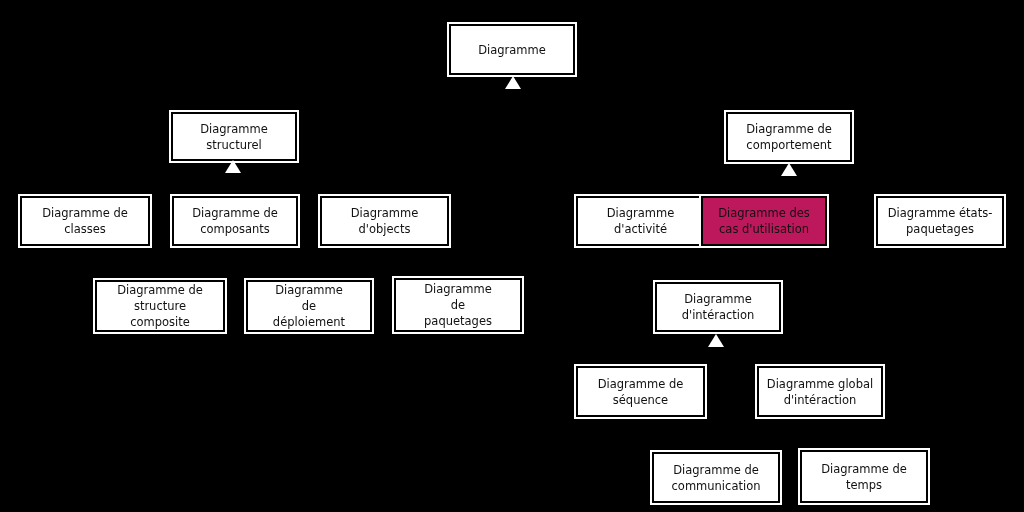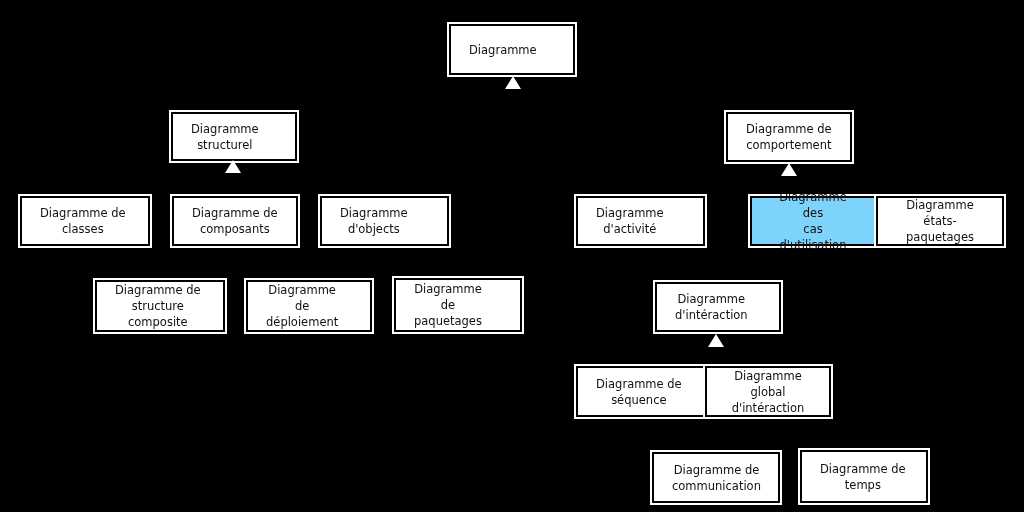--- a/index.html
+++ b/index.html
@@ -12,21 +12,22 @@
     width: 1024px;
     height: 512px;
     overflow: hidden;
     font-family: "DejaVu Sans", "Liberation Sans", sans-serif;
   }
   .node {
     position: absolute;
     box-sizing: border-box;
     display: flex;
     align-items: center;
-    padding: 18px;
+    justify-content: center;
+    padding: 2px;
   }
   .node-label {
     font-size: 11.5px;
     line-height: 16px;
     text-align: center;
     white-space: pre-line;
   }
   .arrow {
     position: absolute;
     width: 0;
@@ -74,37 +75,37 @@
 paquetages</span>
     </div>
     <div class="node" style="left: 726px; top: 112px; width: 126px; height: 50px; background: rgb(255, 255, 255); border: 2px solid rgb(0, 0, 0); box-shadow: rgb(255, 255, 255) 0px 0px 0px 2px;">
       <span class="node-label" style="color: rgb(17, 17, 17);">Diagramme de
 comportement</span>
     </div>
     <div class="node" style="left: 576px; top: 196px; width: 129px; height: 50px; background: rgb(255, 255, 255); border: 2px solid rgb(0, 0, 0); box-shadow: rgb(255, 255, 255) 0px 0px 0px 2px;">
       <span class="node-label" style="color: rgb(17, 17, 17);">Diagramme
 d'activité</span>
     </div>
-    <div class="node" style="left: 750px; top: 196px; width: 126px; height: 50px; background: #7dd3fc; border: 2px solid rgb(0, 0, 0); box-shadow: rgb(255, 255, 255) 0px 0px 0px 2px;">
+    <div class="node" style="left: 701px; top: 196px; width: 126px; height: 50px; background: #be185d; border: 2px solid rgb(0, 0, 0); box-shadow: rgb(255, 255, 255) 0px 0px 0px 2px;">
       <span class="node-label" style="color: rgb(17, 17, 17);">Diagramme des
 cas d'utilisation</span>
     </div>
     <div class="node" style="left: 876px; top: 196px; width: 128px; height: 50px; background: rgb(255, 255, 255); border: 2px solid rgb(0, 0, 0); box-shadow: rgb(255, 255, 255) 0px 0px 0px 2px;">
       <span class="node-label" style="color: rgb(17, 17, 17);">Diagramme états-
 paquetages</span>
     </div>
     <div class="node" style="left: 655px; top: 282px; width: 126px; height: 50px; background: rgb(255, 255, 255); border: 2px solid rgb(0, 0, 0); box-shadow: rgb(255, 255, 255) 0px 0px 0px 2px;">
       <span class="node-label" style="color: rgb(17, 17, 17);">Diagramme
 d'intéraction</span>
     </div>
     <div class="node" style="left: 576px; top: 366px; width: 129px; height: 51px; background: rgb(255, 255, 255); border: 2px solid rgb(0, 0, 0); box-shadow: rgb(255, 255, 255) 0px 0px 0px 2px;">
       <span class="node-label" style="color: rgb(17, 17, 17);">Diagramme de
 séquence</span>
     </div>
-    <div class="node" style="left: 705px; top: 366px; width: 126px; height: 51px; background: rgb(255, 255, 255); border: 2px solid rgb(0, 0, 0); box-shadow: rgb(255, 255, 255) 0px 0px 0px 2px;">
+    <div class="node" style="left: 757px; top: 366px; width: 126px; height: 51px; background: rgb(255, 255, 255); border: 2px solid rgb(0, 0, 0); box-shadow: rgb(255, 255, 255) 0px 0px 0px 2px;">
       <span class="node-label" style="color: rgb(17, 17, 17);">Diagramme global
 d'intéraction</span>
     </div>
     <div class="node" style="left: 652px; top: 452px; width: 128px; height: 51px; background: rgb(255, 255, 255); border: 2px solid rgb(0, 0, 0); box-shadow: rgb(255, 255, 255) 0px 0px 0px 2px;">
       <span class="node-label" style="color: rgb(17, 17, 17);">Diagramme de
 communication</span>
     </div>
     <div class="node" style="left: 800px; top: 450px; width: 128px; height: 53px; background: rgb(255, 255, 255); border: 2px solid rgb(0, 0, 0); box-shadow: rgb(255, 255, 255) 0px 0px 0px 2px;">
       <span class="node-label" style="color: rgb(17, 17, 17);">Diagramme de
 temps</span>

